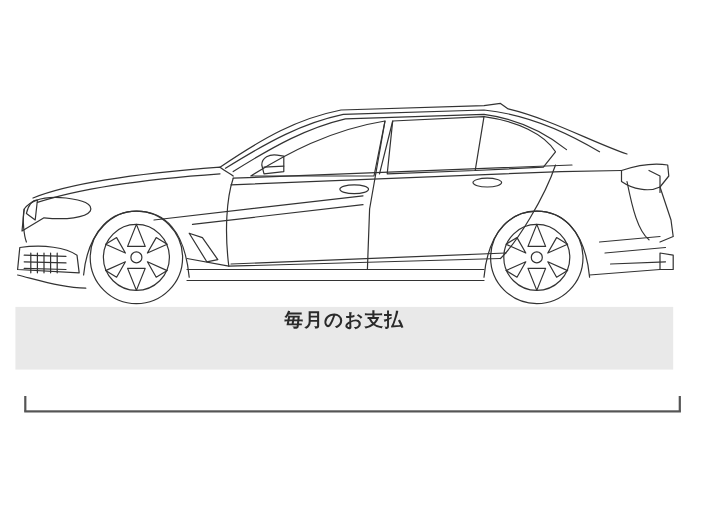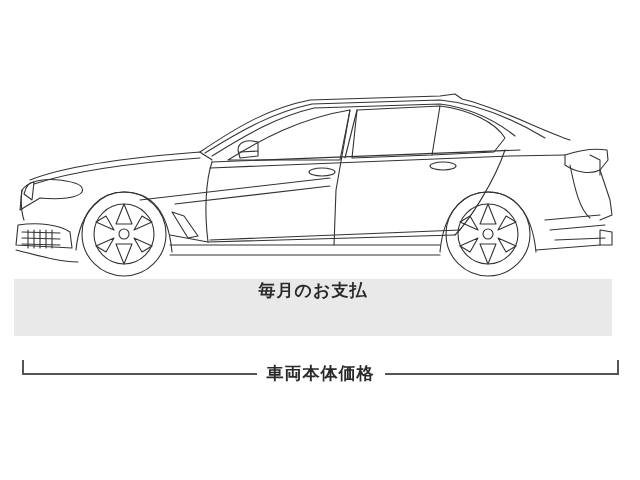--- a/index.html
+++ b/index.html
@@ -93,16 +93,13 @@
 </div>
 
 <div class="monthly-band">
   <span class="monthly-label">毎月のお支払</span>
 </div>
 
 <div class="price-bracket">
   <div class="bracket-line"></div>
   <div class="bracket-left"></div>
   <div class="bracket-right"></div>
-  <div class="price-label-wrap">
-    <span class="price-label">車両本体価格</span>
-  </div>
 </div>
 
 </body></html>

